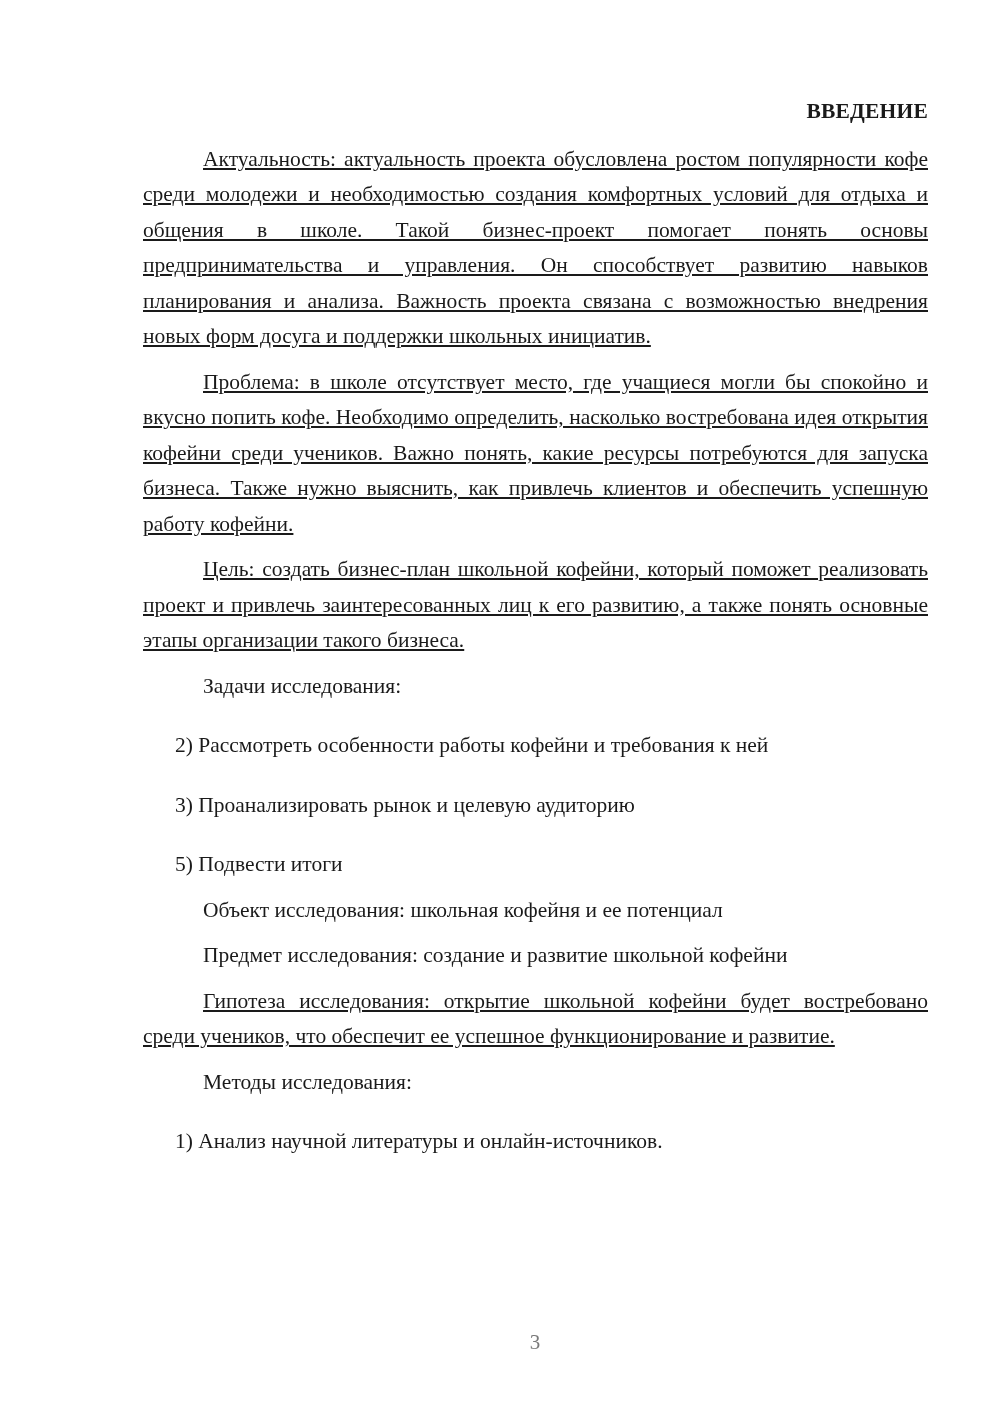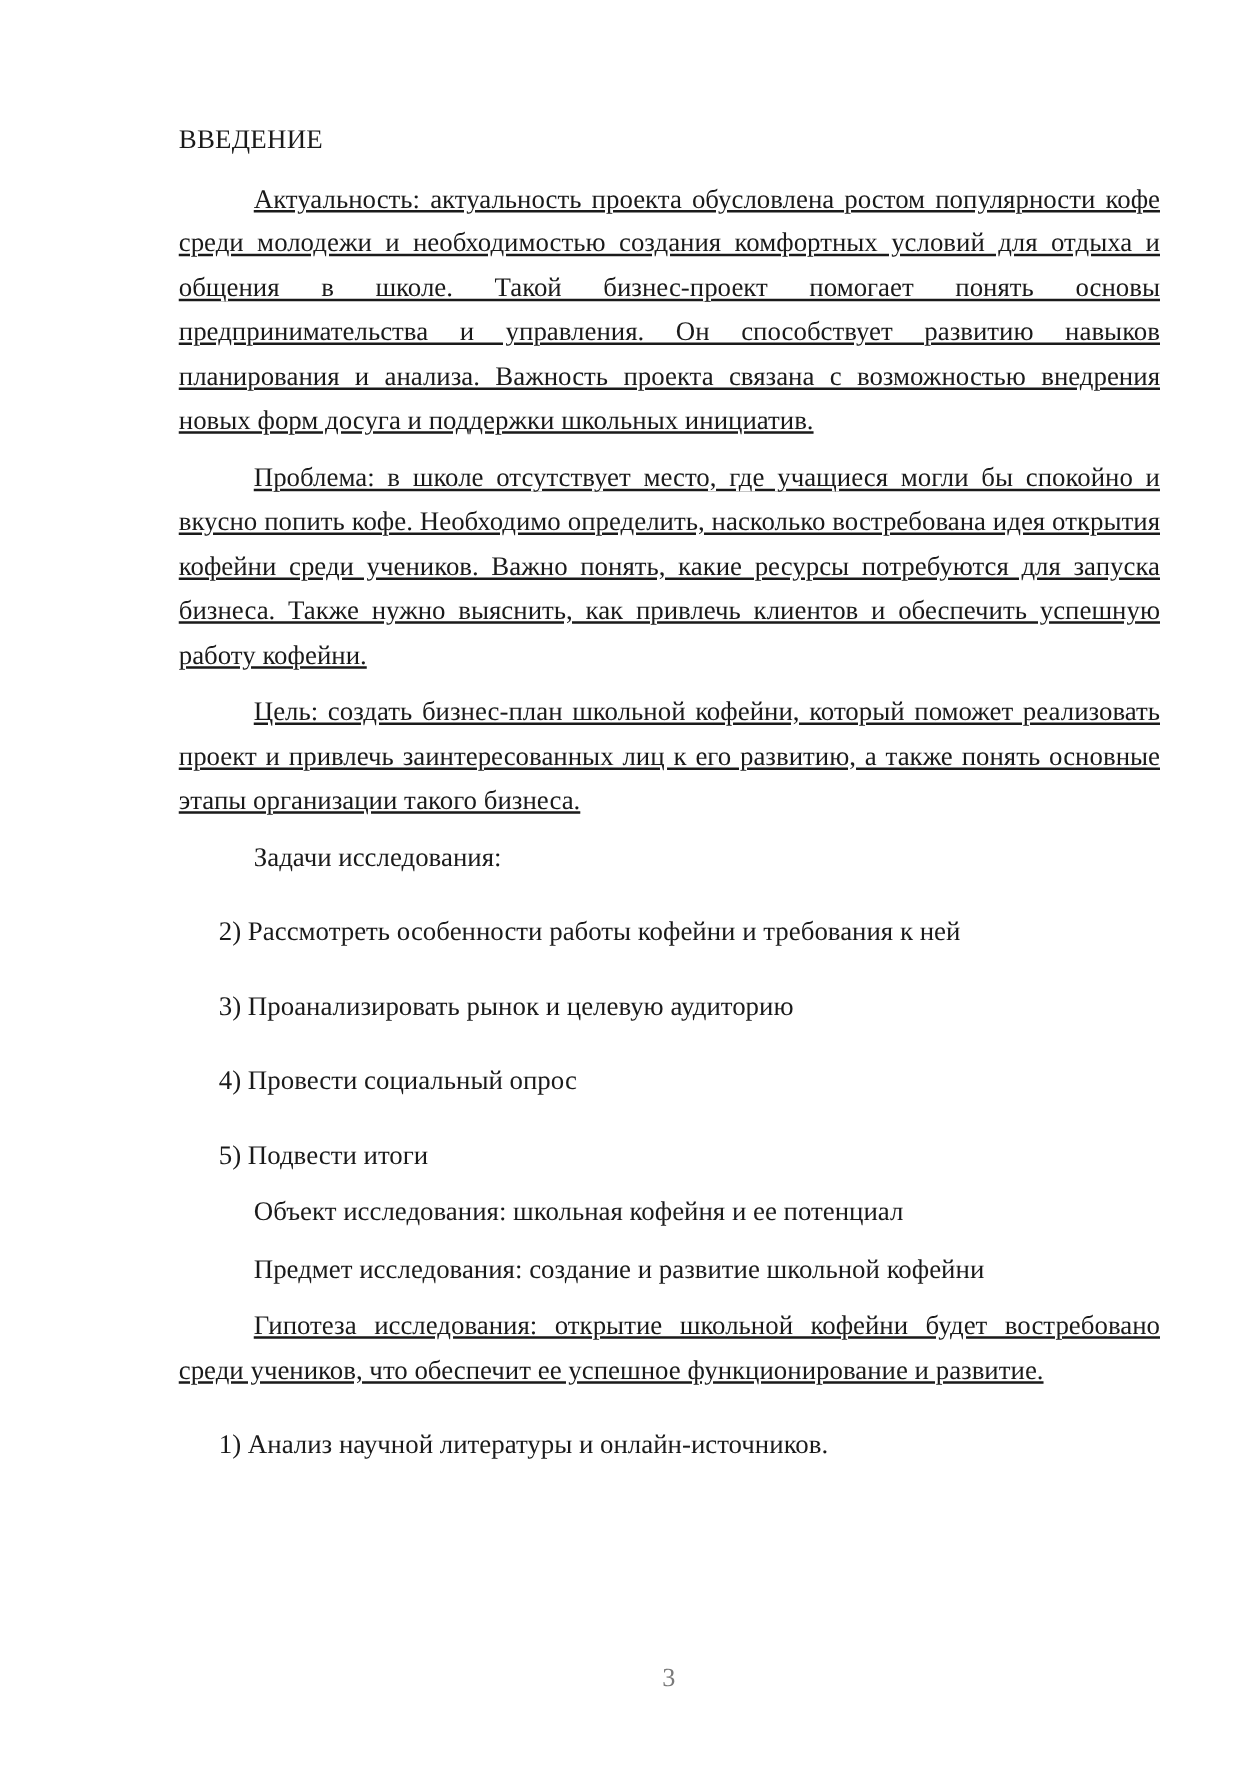--- a/index.html
+++ b/index.html
@@ -24,22 +24,22 @@
     }
     .content {
       position: absolute;
       left: 143px;
       top: 94px;
       width: 785px;
       font-size: 21.5px;
       line-height: 35.5px;
     }
     .heading {
-      text-align: left;
-      font-weight: normal;
+      text-align: right;
+      font-weight: bold;
       font-size: 21.5px;
       margin: 0 0 12px 0;
       letter-spacing: 0.2px;
     }
     .para {
       margin: 0 0 10px 0;
       text-align: justify;
       text-indent: 60px;
       text-decoration: underline;
     }
@@ -77,27 +77,27 @@
     <p class="para">Актуальность: актуальность проекта обусловлена ростом популярности кофе среди молодежи и необходимостью создания комфортных условий для отдыха и общения в школе. Такой бизнес-проект помогает понять основы предпринимательства и управления. Он способствует развитию навыков планирования и анализа. Важность проекта связана с возможностью внедрения новых форм досуга и поддержки школьных инициатив.</p>
 
     <p class="para">Проблема: в школе отсутствует место, где учащиеся могли бы спокойно и вкусно попить кофе. Необходимо определить, насколько востребована идея открытия кофейни среди учеников. Важно понять, какие ресурсы потребуются для запуска бизнеса. Также нужно выяснить, как привлечь клиентов и обеспечить успешную работу кофейни.</p>
 
     <p class="para">Цель: создать бизнес-план школьной кофейни, который поможет реализовать проект и привлечь заинтересованных лиц к его развитию, а также понять основные этапы организации такого бизнеса.</p>
 
     <p class="line">Задачи исследования:</p>
 
     <p class="list-item short">2) Рассмотреть особенности работы кофейни и требования к ней</p>
     <p class="list-item short">3) Проанализировать рынок и целевую аудиторию</p>
-    <p class="list-item short">4) Провести социальный опрос</p>
     <p class="list-item short">5) Подвести итоги</p>
 
     <p class="line">Объект исследования: школьная кофейня и ее потенциал</p>
 
     <p class="line">Предмет исследования: создание и развитие школьной кофейни</p>
 
     <p class="para">Гипотеза исследования: открытие школьной кофейни будет востребовано среди учеников, что обеспечит ее успешное функционирование и развитие.</p>
 
+    <p class="line">Методы исследования:</p>
 
     <p class="list-item short">1) Анализ научной литературы и онлайн-источников.</p>
   </div>
 
   <div class="page-number">3</div>
 </div>
 
 </body></html>

